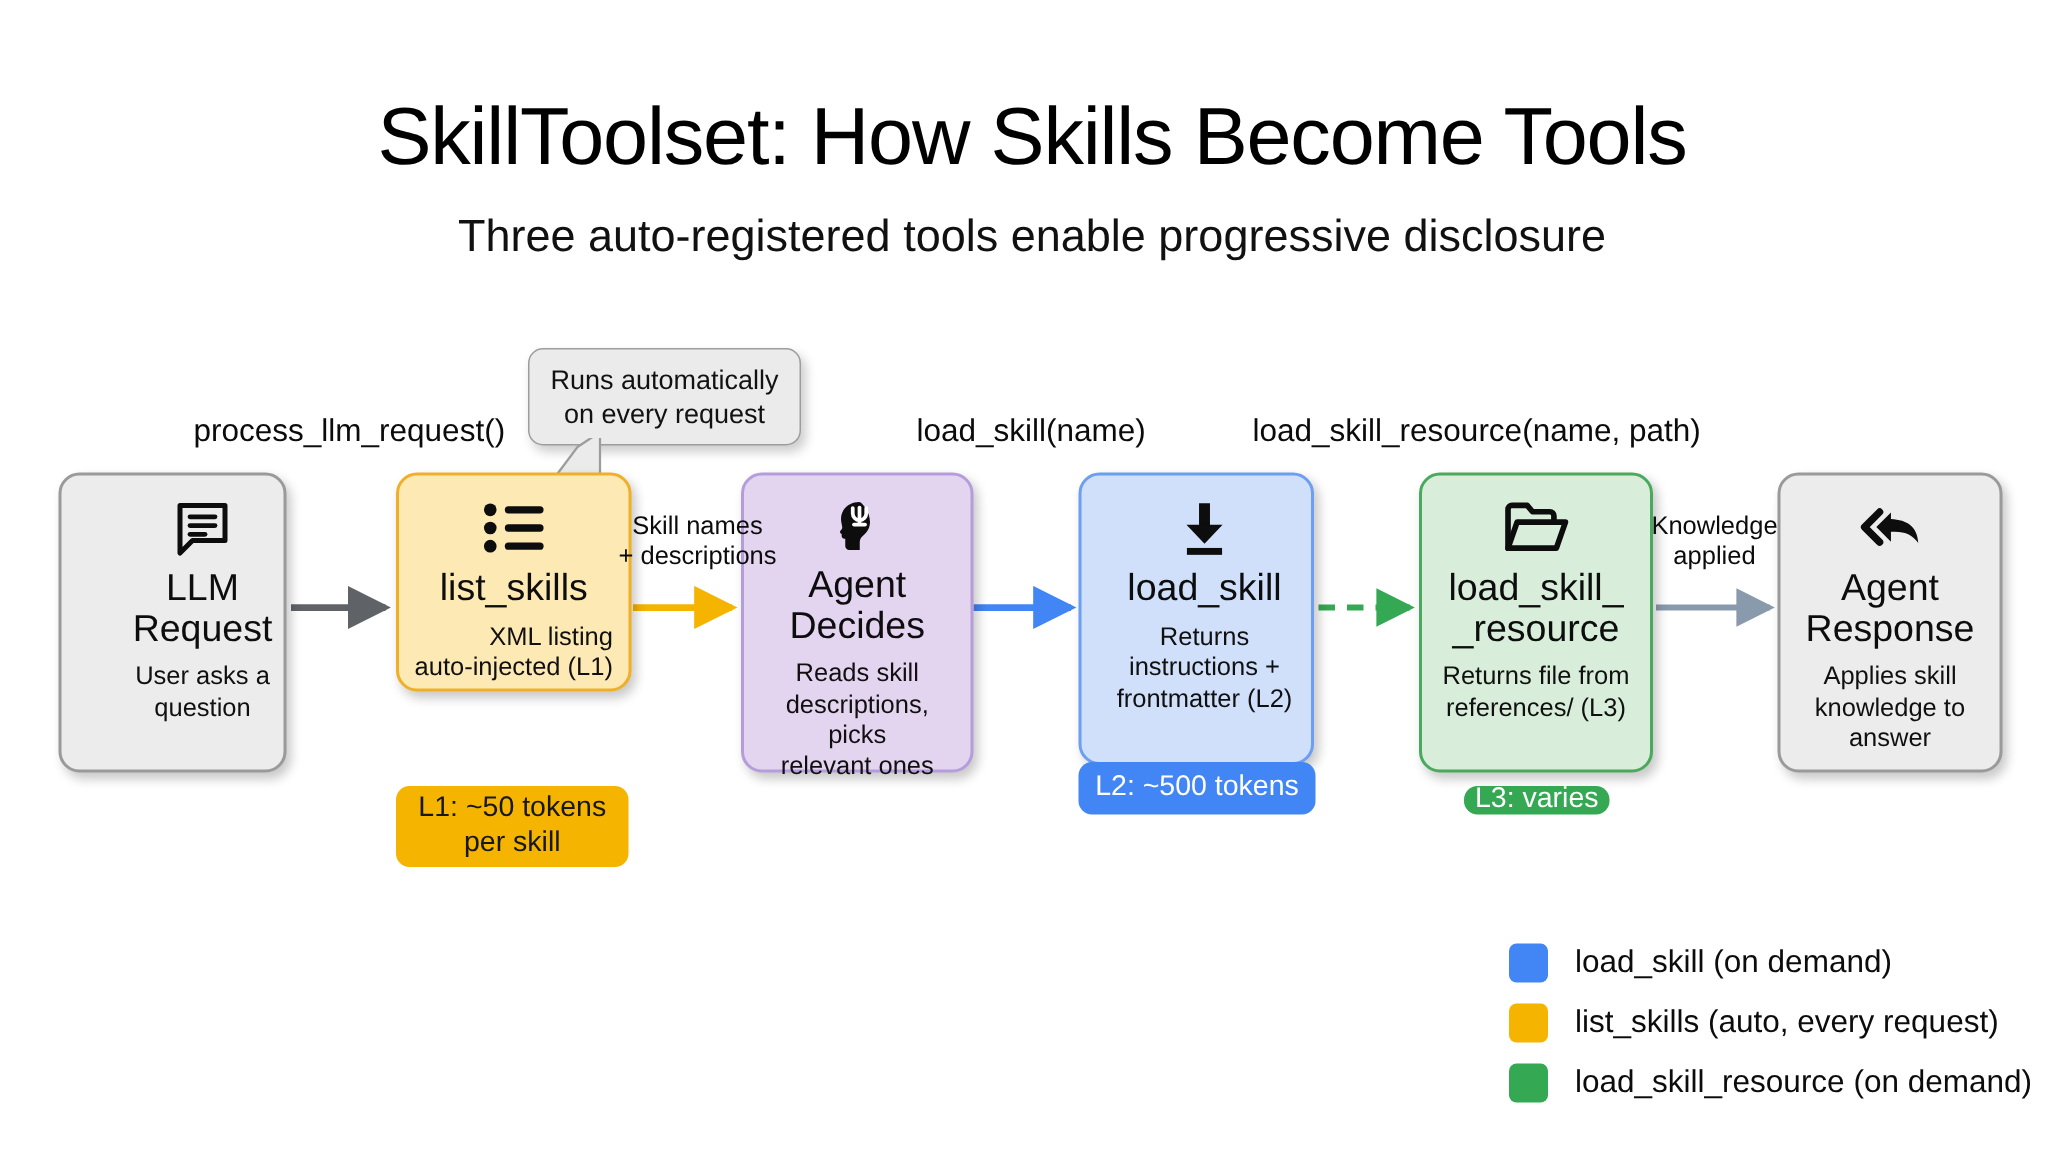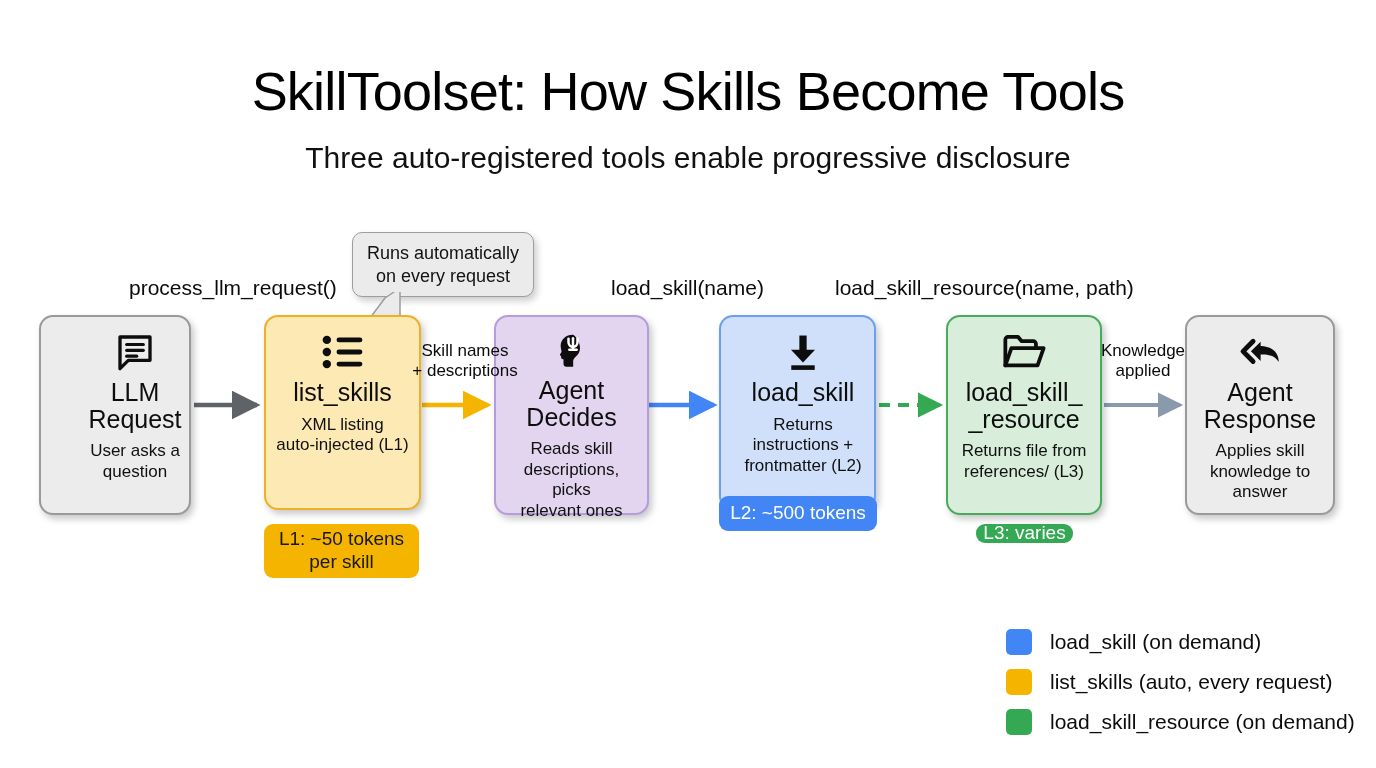--- a/index.html
+++ b/index.html
@@ -231,21 +231,21 @@
       <line x1="7" y1="11" x2="17" y2="11" stroke="#0d0d0d" stroke-width="1.9" stroke-linecap="round"></line>
       <line x1="7" y1="14.5" x2="13" y2="14.5" stroke="#0d0d0d" stroke-width="1.9" stroke-linecap="round"></line>
     </svg>
   </div>
   <div class="ntitle">LLM
 Request</div>
   <div class="ndesc">User asks a
 question</div>
 </div>
 
-<div class="node node-yellow" style="left:264px; top:315px; width:157px; height:195px;">
+<div class="node node-yellow" style="left:264px; top:315px; width:157px; height:146px;text-align:right;">
   <div class="nicon">
     <svg width="42" height="36" viewBox="0 0 26 22">
       <circle cx="3" cy="3.5" r="2.6" fill="#0d0d0d"></circle>
       <circle cx="3" cy="11" r="2.6" fill="#0d0d0d"></circle>
       <circle cx="3" cy="18.5" r="2.6" fill="#0d0d0d"></circle>
       <rect x="9" y="2" width="16" height="3" rx="1.5" fill="#0d0d0d"></rect>
       <rect x="9" y="9.5" width="16" height="3" rx="1.5" fill="#0d0d0d"></rect>
       <rect x="9" y="17" width="16" height="3" rx="1.5" fill="#0d0d0d"></rect>
     </svg>
   </div>
@@ -311,21 +311,21 @@
 answer</div>
 </div>
 
 <div class="edgelabel" style="left:395px; top:341px; width:140px;">Skill names
 + descriptions</div>
 <div class="edgelabel" style="left:1088px; top:341px; width:110px;">Knowledge
 applied</div>
 
 <div class="badge badge-amber" style="left:264px; top:524px; width:155px; height:54px;">L1: ~50 tokens
 per skill</div>
-<div class="badge badge-blue" style="left:719px; top:496px; width:158px; height:35px;">L2: ~500 tokens</div>
+<div class="badge badge-blue" style="left:719px; top:508px; width:158px; height:35px;">L2: ~500 tokens</div>
 <div class="badge badge-green" style="left:976px; top:524px; width:97px; height:19px;">L3: varies</div>
 
 <div id="legend">
   <div class="legend-row">
     <div class="legend-swatch" style="background:#4285f4;"></div>
     <div class="legend-text">load_skill (on demand)</div>
   </div>
   <div class="legend-row">
     <div class="legend-swatch" style="background:#f4b400;"></div>
     <div class="legend-text">list_skills (auto, every request)</div>

